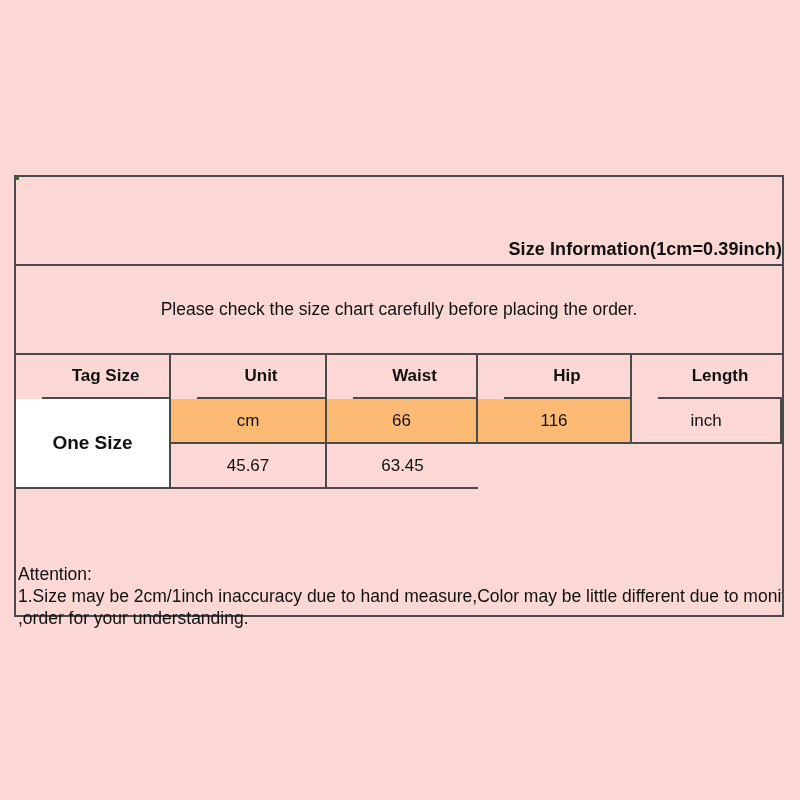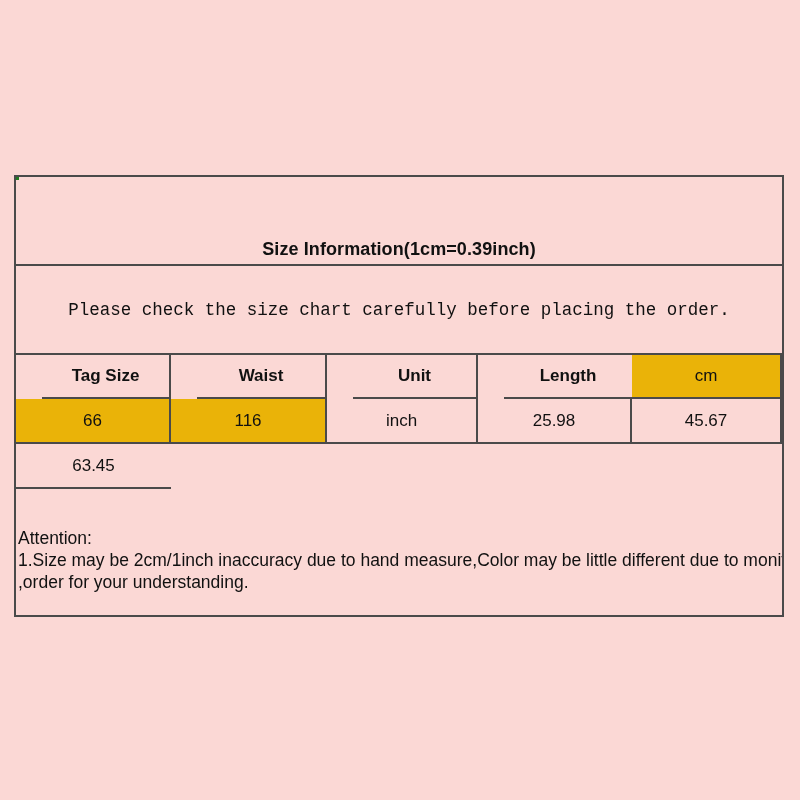--- a/index.html
+++ b/index.html
@@ -32,36 +32,35 @@
     width: 3px;
     height: 3px;
     background: #217a21;
   }
   .title-row {
     box-sizing: border-box;
     height: 89px;
     border-bottom: 2px solid #4a4a4a;
     display: flex;
     align-items: flex-end;
-    justify-content: center;
+    justify-content: flex-end;
     padding-bottom: 4px;
   }
   .title {
     font-size: 18px;
     font-weight: bold;
     letter-spacing: 0.1px;
   }
   .subtitle-row {
     box-sizing: border-box;
     height: 89px;
     border-bottom: 2px solid #4a4a4a;
     display: flex;
     align-items: center;
     justify-content: center;
-    font-family: Liberation Mono, monospace;
   }
   .subtitle {
     font-size: 17.5px;
   }
   .size-table {
     display: grid;
     grid-template-columns: 155px 156px 151px 154px 150px;
     grid-template-rows: 44px 45px 45px;
   }
   .cell {
@@ -69,33 +68,34 @@
     border-right: 2px solid #4a4a4a;
     border-bottom: 2px solid #4a4a4a;
     display: flex;
     align-items: center;
     justify-content: center;
     font-size: 17px;
     background: #fbd8d5;
   }
   .cell.last-col { border-right: none; }
   .cell.head { font-weight: bold; margin-left: 26px; }
-  .cell.white { background: #eab308; }
+  .cell.white { background: #fdba74; }
   .cell.tag-cell {
     grid-column: 1;
     grid-row: 2 / span 2;
     background: #ffffff;
     font-weight: bold;
     font-size: 19px;
   }
   .attention {
     box-sizing: border-box;
     height: 162px;
     padding: 38px 0 8px 2px;
     overflow: hidden;
+    margin-top: 36px;
   }
   .attention .att-line {
     font-size: 17.5px;
     line-height: 22px;
     white-space: nowrap;
   }
 </style>
 </head>
 <body>
 
@@ -105,31 +105,32 @@
   <div class="title-row">
     <span class="title">Size Information(1cm=0.39inch)</span>
   </div>
 
   <div class="subtitle-row">
     <span class="subtitle">Please check the size chart carefully before placing the order.</span>
   </div>
 
   <div class="size-table">
     <div class="cell head">Tag Size</div>
+    <div class="cell head">Unit</div>
     <div class="cell head">Waist</div>
-    <div class="cell head">Unit</div>
+    <div class="cell head">Hip</div>
     <div class="cell head last-col">Length</div>
 
+    <div class="cell tag-cell">One Size</div>
 
     <div class="cell white">cm</div>
     <div class="cell white">66</div>
     <div class="cell white">116</div>
 
     <div class="cell">inch</div>
-    <div class="cell">25.98</div>
     <div class="cell">45.67</div>
     <div class="cell last-col">63.45</div>
   </div>
 
   <div class="attention">
     <div class="att-line">Attention:</div>
     <div class="att-line">1.Size may be 2cm/1inch inaccuracy due to hand measure,Color may be little different due to monitor</div>
     <div class="att-line">,order for your understanding.</div>
   </div>
 </div>

